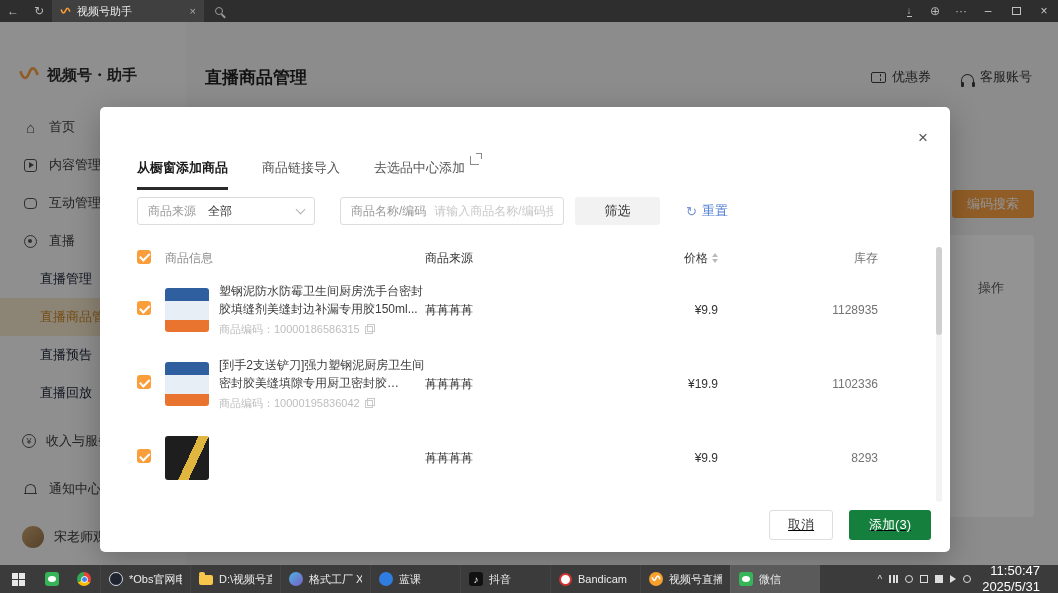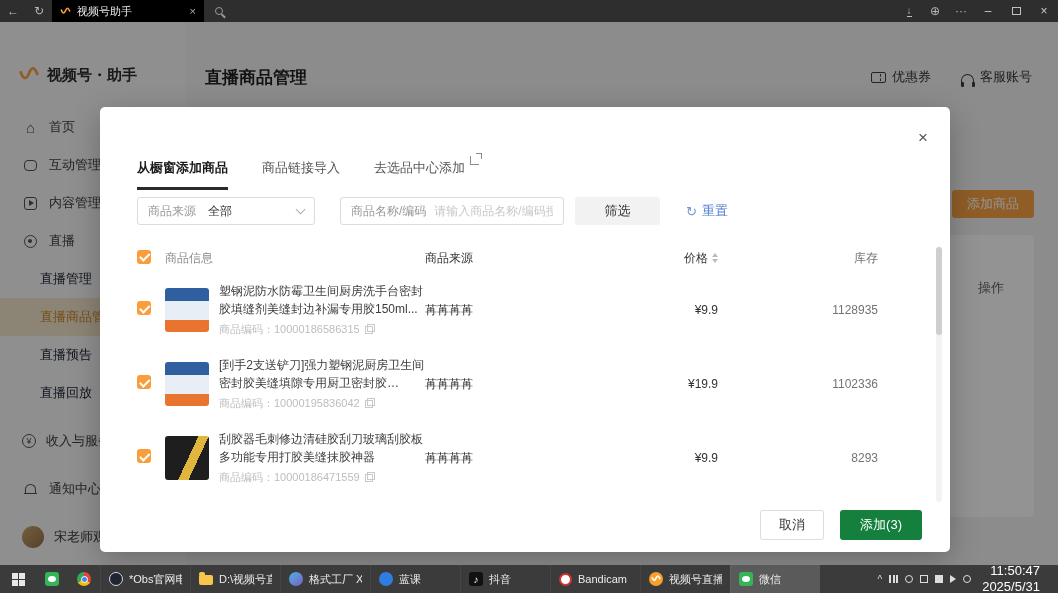--- a/index.html
+++ b/index.html
@@ -3,21 +3,21 @@
 <meta charset="utf-8">
 <style>
   * { margin:0; padding:0; box-sizing:border-box; }
   html,body { width:1058px; height:593px; }
   body { font-family:"Liberation Sans","DejaVu Sans",sans-serif; background:#000; }
   .screen { position:relative; width:1058px; height:593px; overflow:hidden; background:#f2f2f2; }
 
   
   .titlebar { position:absolute; top:0; left:0; right:0; height:22px; background:#2e2e2e; display:flex; align-items:center; z-index:30; color:#cfcfcf; }
   .nav-ic { width:26px; height:22px; display:flex; align-items:center; justify-content:center; font-size:12px; color:#b8b8b8; }
-  .tab { display:flex; align-items:center; gap:6px; background:#000000; height:22px; padding:0 8px; width:152px; font-size:11px; color:#ececec; }
+  .tab { display:flex; align-items:center; gap:6px; background:#404040; height:22px; padding:0 8px; width:152px; font-size:11px; color:#ececec; }
   .tab-title { flex:1; overflow:hidden; white-space:nowrap; }
   .tab-close { color:#aaa; font-size:11px; }
   .searchtab { width:30px; height:22px; display:flex; align-items:center; justify-content:center; }
   .ic-search { width:8px; height:8px; border:1.5px solid #9a9a9a; border-radius:50%; position:relative; }
   .ic-search::after { content:""; position:absolute; width:5px; height:1.5px; background:#9a9a9a; transform:rotate(45deg); right:-4px; bottom:-2px; }
   .tb-right { margin-left:auto; display:flex; align-items:center; }
   .dl-wrap { border-bottom:1.5px solid #c0c0c0; line-height:10px; font-size:10px; }
   .ic-max { width:9px; height:8px; border:1.2px solid #c0c0c0; }
   .win-btn { width:28px; height:22px; display:flex; align-items:center; justify-content:center; font-size:12px; color:#c9c9c9; }
 
@@ -101,21 +101,21 @@
   .info-txt { flex:1; min-width:0; }
   .p-title { font-size:12px; line-height:1.45; color:#3c3c3c; display:-webkit-box; -webkit-line-clamp:2; -webkit-box-orient:vertical; overflow:hidden; }
   .p-code { margin-top:4px; font-size:11px; color:#bdbdbd; display:flex; align-items:center; gap:5px; white-space:nowrap; }
   .copy-ic { position:relative; width:10px; height:10px; display:inline-block; }
   .copy-ic::before { content:""; position:absolute; left:0; bottom:0; width:6px; height:6px; border:1px solid #c9c9c9; background:#fff; }
   .copy-ic::after { content:""; position:absolute; right:0; top:0; width:6px; height:6px; border:1px solid #c9c9c9; }
 
   .m-scroll { position:absolute; right:8px; top:140px; width:6px; height:255px; background:#f3f3f3; border-radius:3px; }
   .m-scroll::before { content:""; position:absolute; top:0; left:0; width:6px; height:88px; background:#cfcfcf; border-radius:3px; }
 
-  .m-footer { position:absolute; right:28px; bottom:12px; display:flex; gap:16px; }
+  .m-footer { position:absolute; right:19px; bottom:12px; display:flex; gap:16px;text-decoration:underline; }
   .btn-cancel { height:30px; padding:0 18px; border:1px solid #ddd; border-radius:3px; background:#fff; font-size:13px; color:#333; display:flex; align-items:center; }
   .btn-confirm { height:30px; padding:0 20px; border-radius:3px; background:#15803d; font-size:13px; color:#fff; display:flex; align-items:center; }
 
   
   .taskbar { position:absolute; bottom:0; left:0; right:0; height:28px; background:#3b3b3b; display:flex; align-items:stretch; z-index:30; color:#ececec; }
   .tb-start { width:36px; display:flex; align-items:center; justify-content:center; }
   .winlogo { display:grid; grid-template-columns:6px 6px; grid-template-rows:6px 6px; gap:1px; }
   .winlogo span { background:#e8e8e8; }
   .tb-pin { width:32px; display:flex; align-items:center; justify-content:center; }
   .tb-win { display:flex; align-items:center; gap:6px; padding:0 8px; width:90px; font-size:11px; border-left:1px solid rgba(255,255,255,0.05); }
@@ -183,29 +183,29 @@
           </svg>
         <span>视频号・助手</span>
       </div>
       <nav class="nav">
         <div class="side-item">
           <span class="ic ic-home">⌂</span>
           <span>首页</span>
         </div>
         <div class="side-item">
           <span class="ic">
+              <span class="ic-content"></span>
+            </span>
+          <span>内容管理</span>
+        </div>
+        <div class="side-item">
+          <span class="ic">
               <span class="ic-chat"></span>
             </span>
           <span>互动管理</span>
-        </div>
-        <div class="side-item">
-          <span class="ic">
-              <span class="ic-content"></span>
-            </span>
-          <span>内容管理</span>
         </div>
         <div class="side-item">
           <span class="ic">
               <span class="ic-live"></span>
             </span>
           <span>直播</span>
         </div>
         <div class="side-sub">
             <span>直播管理</span>
           </div>
@@ -240,21 +240,21 @@
       <div class="header-actions">
         <div class="h-act">
           <span class="ic-ticket"></span>
           <span>优惠券</span>
         </div>
         <div class="h-act">
           <span class="ic-headset"></span>
           <span>客服账号</span>
         </div>
       </div>
-      <div class="add-btn">添加商品</div>
+      <div class="add-btn">编码搜索</div>
       <div class="bg-card">
         <div class="bg-op">操作</div>
       </div>
     </main>
   </div>
 
   <div class="dim"></div>
 
   <div class="modal">
     <div class="m-close">×</div>
@@ -335,27 +335,20 @@
         </div>
         <div class="col-source">苒苒苒苒</div>
         <div class="col-price">¥19.9</div>
         <div class="col-stock">1102336</div>
       </div>
 
       <div class="t-row">
         <div class="col-check"><span class="cb"></span></div>
         <div class="col-info">
           <span class="thumb thumb-c"></span>
-          <div class="info-txt">
-            <div class="p-title">刮胶器毛刺修边清硅胶刮刀玻璃刮胶板多功能专用打胶美缝抹胶神器</div>
-            <div class="p-code">
-              <span>商品编码：10000186471559</span>
-              <span class="copy-ic"></span>
-            </div>
-          </div>
         </div>
         <div class="col-source">苒苒苒苒</div>
         <div class="col-price">¥9.9</div>
         <div class="col-stock">8293</div>
       </div>
     </div>
 
     <div class="m-scroll"></div>
 
     <div class="m-footer">

